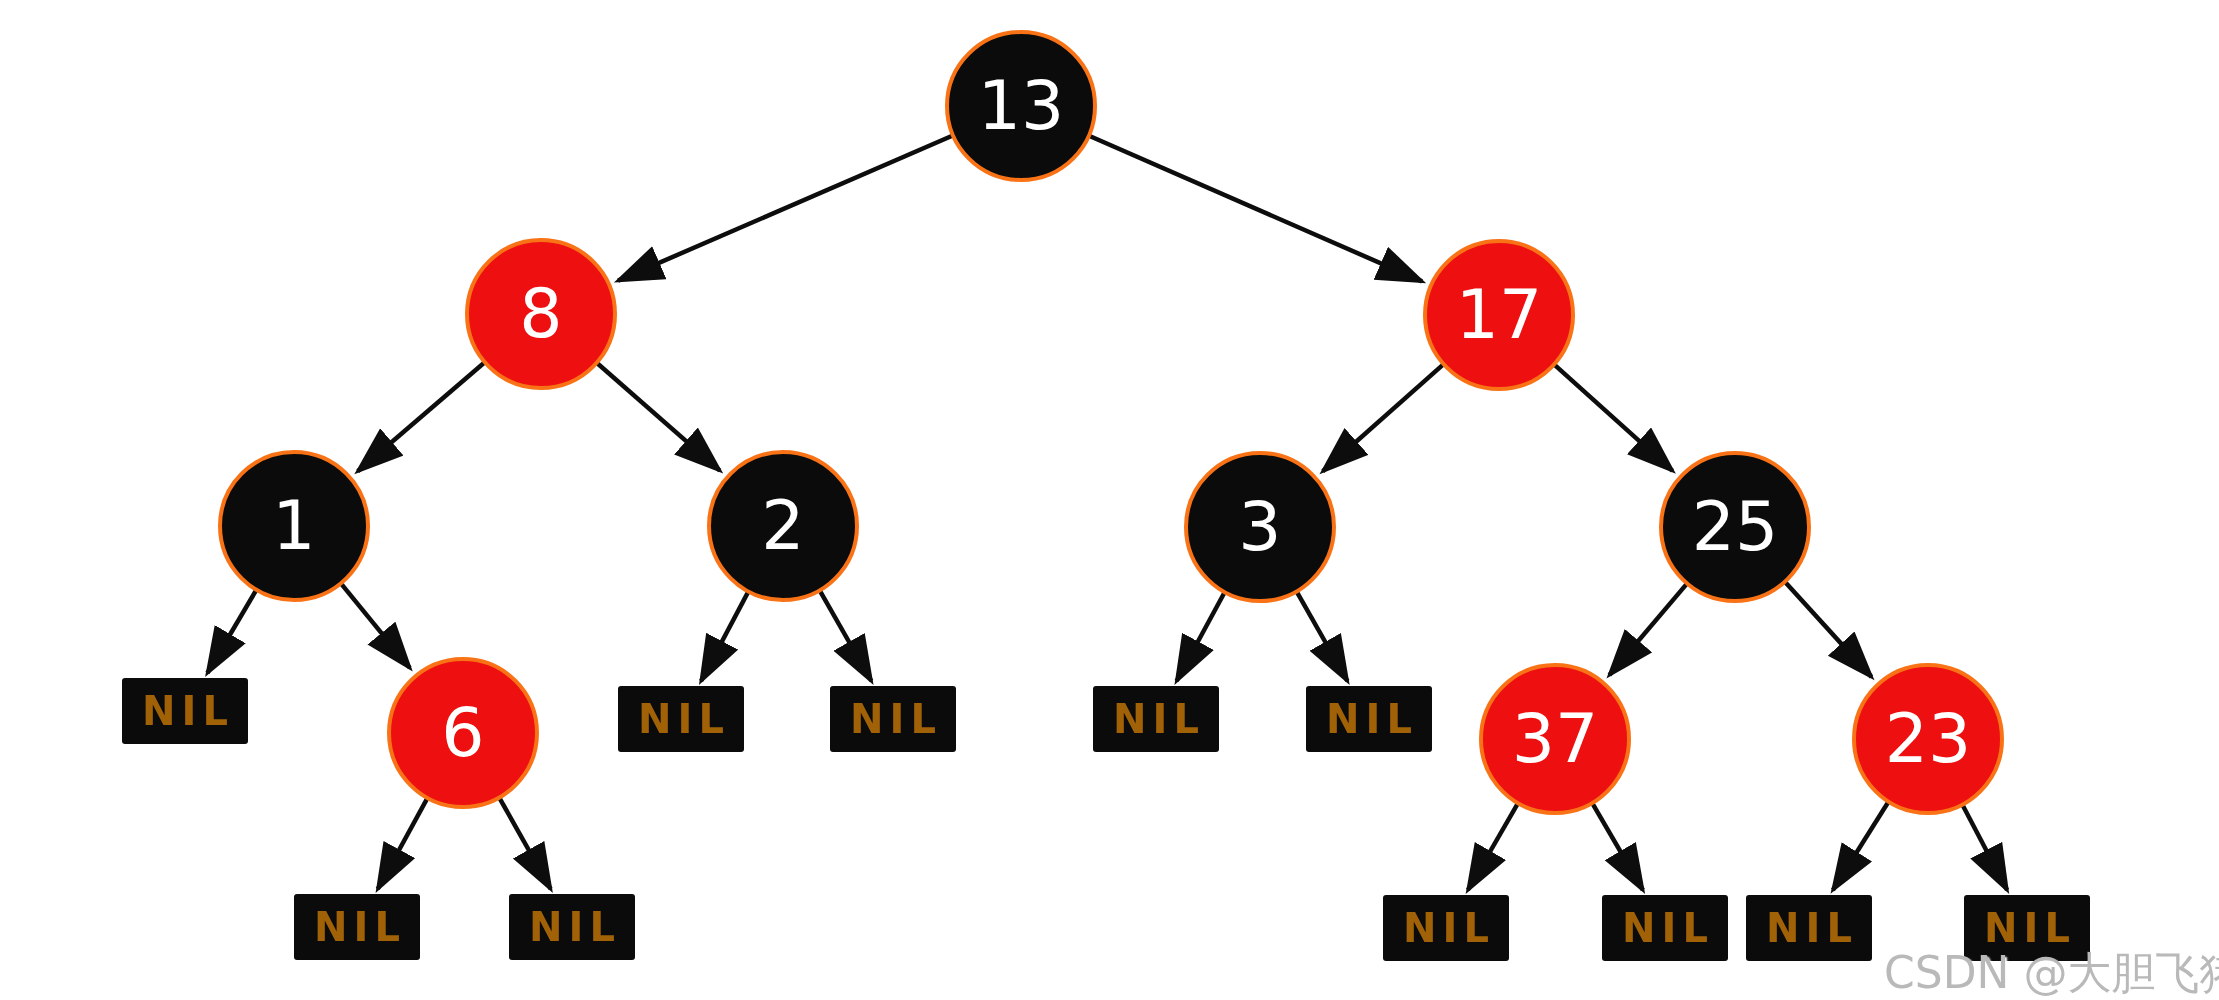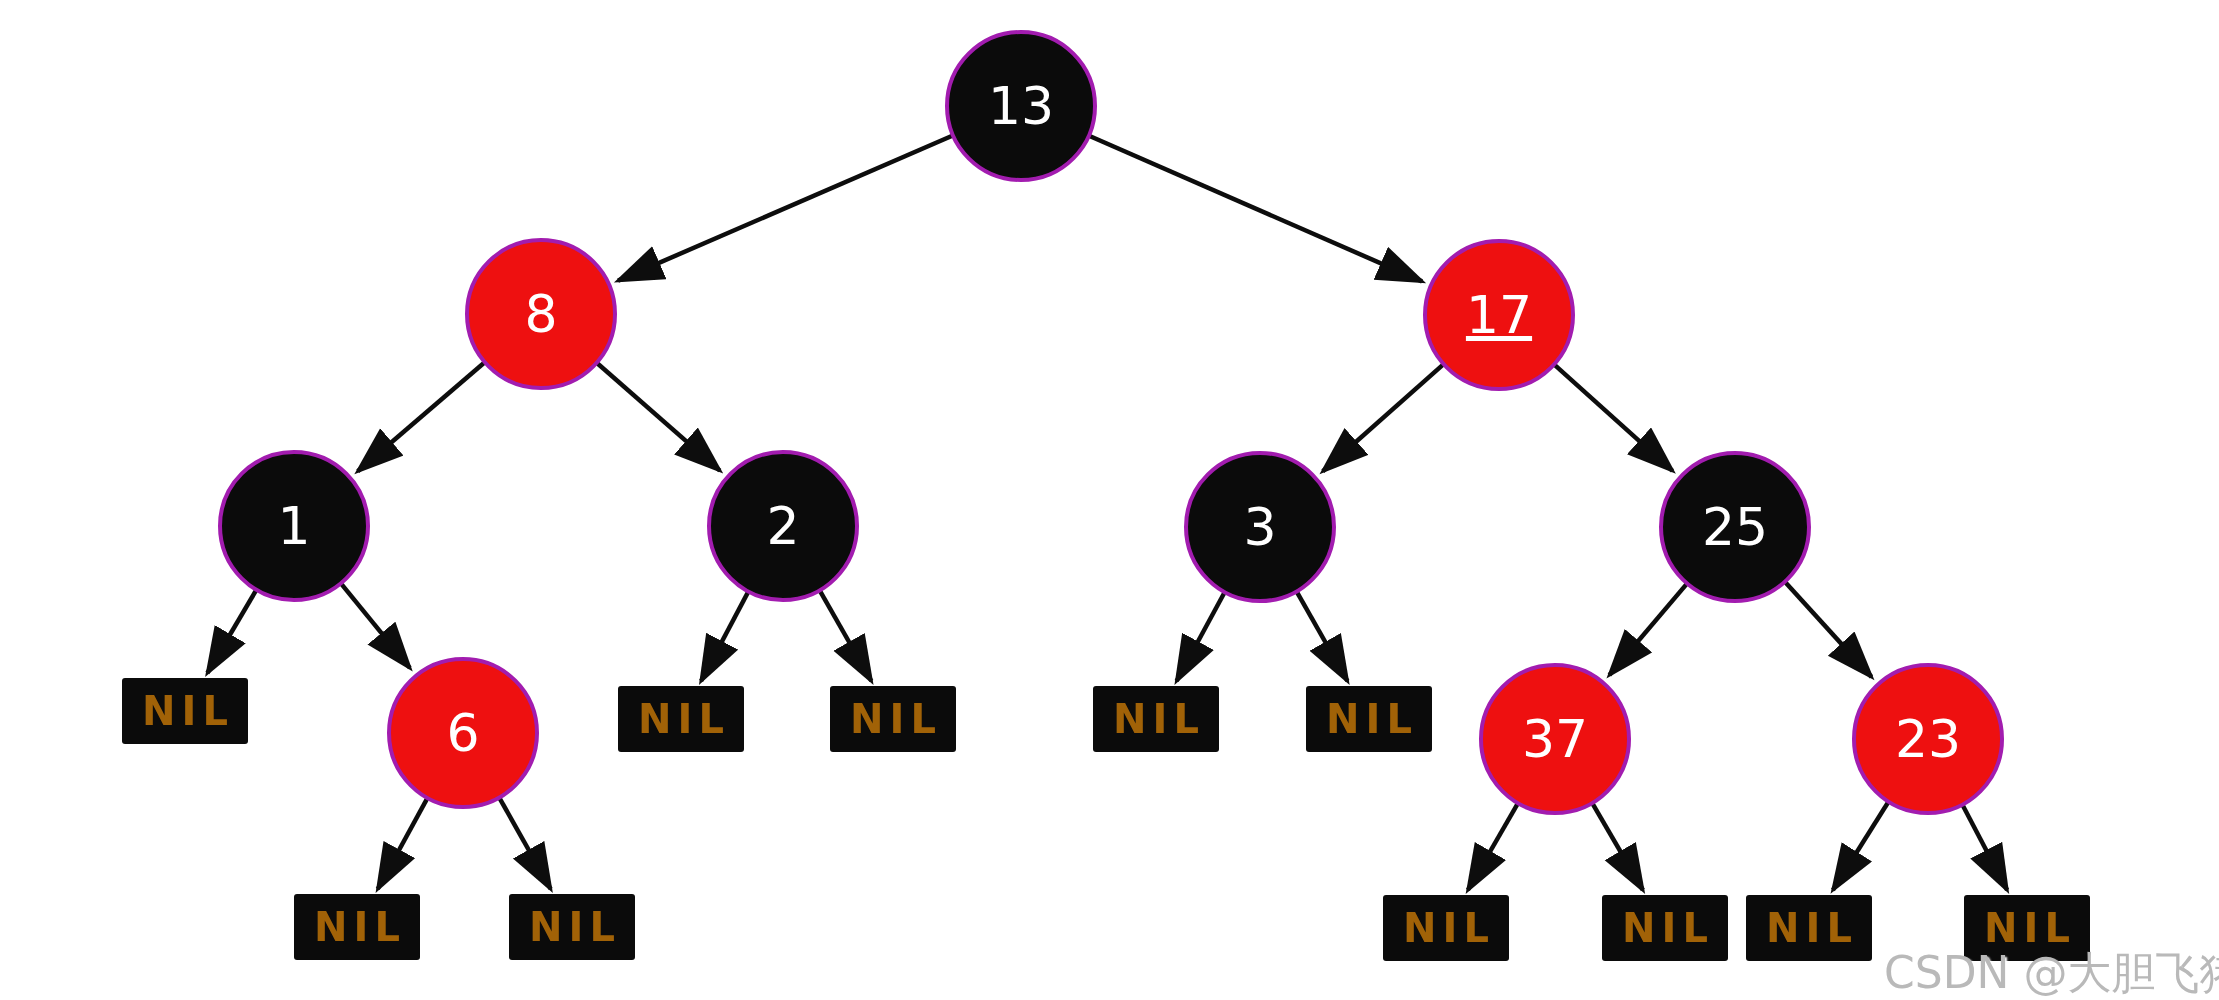--- a/index.html
+++ b/index.html
@@ -21,27 +21,27 @@
     top: 0;
   }
   #edges line {
     stroke: var(--edge, #0d0d0d);
     stroke-width: 4.5;
     marker-end: url(#arrowhead);
   }
   .node {
     position: absolute;
     border-radius: 50%;
-    border: 4px solid #a21caf;
+    border: 4px solid #f97316;
     box-sizing: border-box;
     display: flex;
     align-items: center;
     justify-content: center;
     color: #ffffff;
-    font-size: 52px;
+    font-size: 68px;
     line-height: 1;
     user-select: none;
   }
   .node.black { background: var(--black-node, #0b0b0b); }
   .node.red   { background: var(--red-node, #ee1010); }
   .nil {
     position: absolute;
     background: var(--black-node, #0b0b0b);
     border-radius: 3px;
     display: flex;
@@ -104,21 +104,21 @@
       <line x1="496.30874334498264" y1="792.2834514580425" x2="550.6494845360825" y2="889"></line>
       <line x1="1521.0278673929026" y1="797.9058079150587" x2="1467.915343915344" y2="890"></line>
       <line x1="1589.2052107883642" y1="797.7707712636441" x2="1642.883597883598" y2="890"></line>
       <line x1="1891.7686976613425" y1="796.5438331261031" x2="1832.9259259259259" y2="890"></line>
       <line x1="1959.5524756375978" y1="799.2365443990506" x2="2007.095238095238" y2="890"></line>
     </svg>
 
   <div id="nodes">
       <div class="node black" style="left: 945px; top: 30px; width: 152px; height: 152px;">13</div>
       <div class="node red" style="left: 465px; top: 238px; width: 152px; height: 152px;">8</div>
-      <div class="node red" style="left: 1423px; top: 239px; width: 152px; height: 152px; text-decoration: underline;">17</div>
+      <div class="node red" style="left: 1423px; top: 239px; width: 152px; height: 152px;">17</div>
       <div class="node black" style="left: 218px; top: 450px; width: 152px; height: 152px;">1</div>
       <div class="node black" style="left: 707px; top: 450px; width: 152px; height: 152px;">2</div>
       <div class="node black" style="left: 1184px; top: 451px; width: 152px; height: 152px;">3</div>
       <div class="node black" style="left: 1659px; top: 451px; width: 152px; height: 152px; text-align: right;">25</div>
       <div class="nil" style="left: 122px; top: 678px; width: 126px; height: 66px;">NIL</div>
       <div class="node red" style="left: 387px; top: 657px; width: 152px; height: 152px;">6</div>
       <div class="nil" style="left: 618px; top: 686px; width: 126px; height: 66px;">NIL</div>
       <div class="nil" style="left: 830px; top: 686px; width: 126px; height: 66px;">NIL</div>
       <div class="nil" style="left: 1093px; top: 686px; width: 126px; height: 66px;">NIL</div>
       <div class="nil" style="left: 1306px; top: 686px; width: 126px; height: 66px;">NIL</div>

